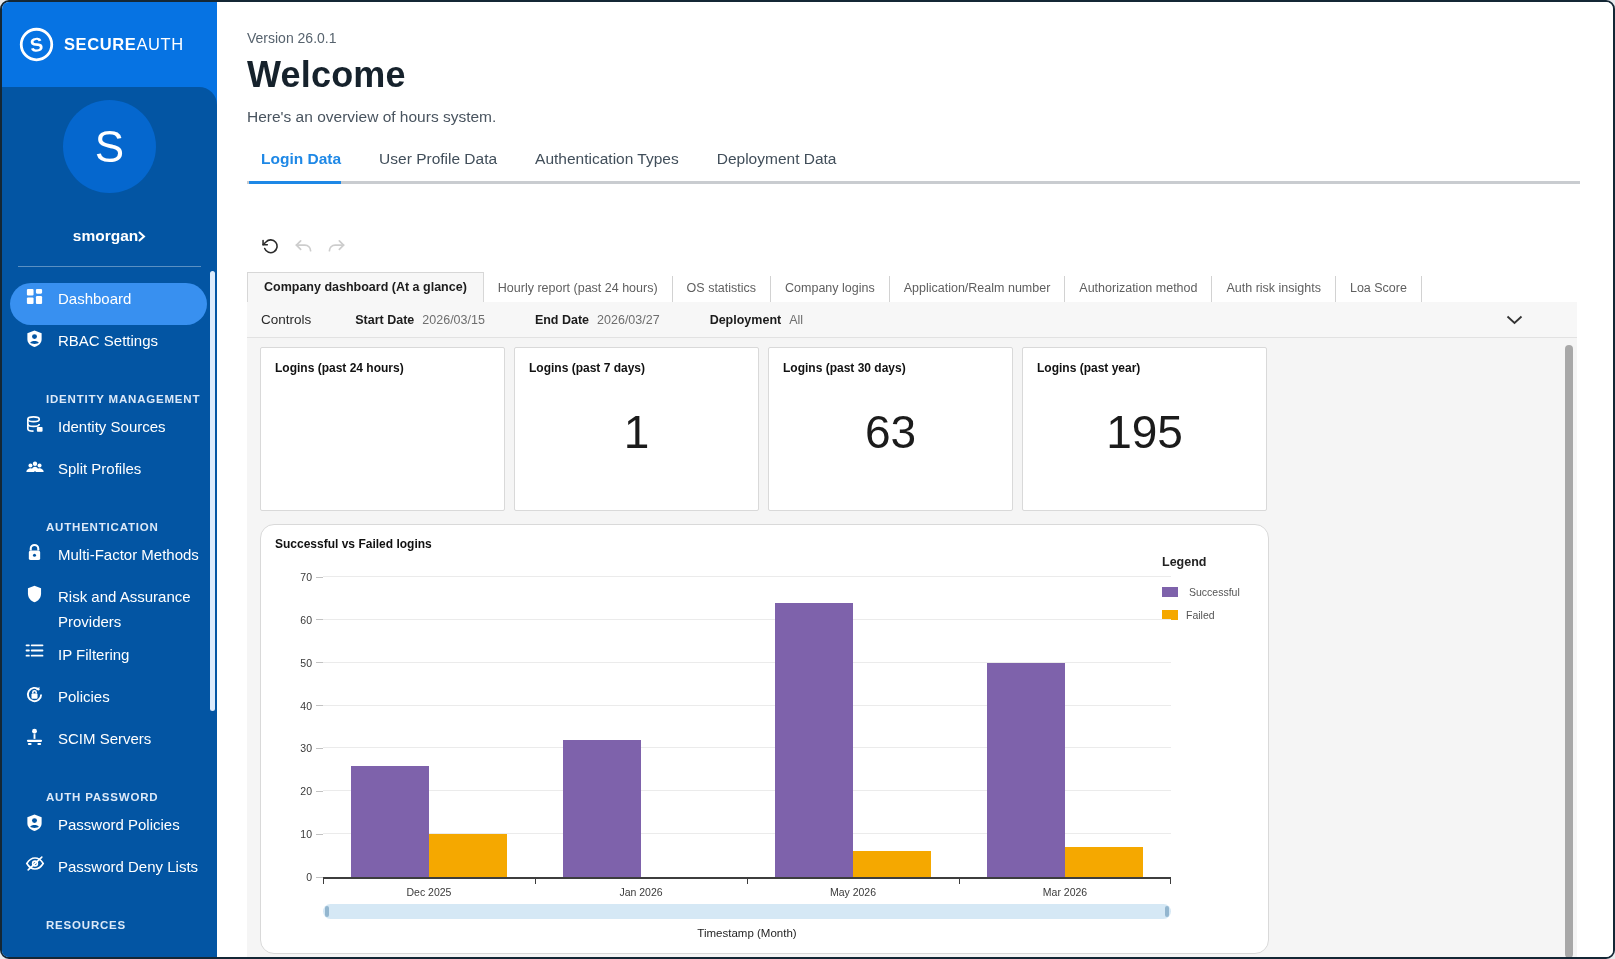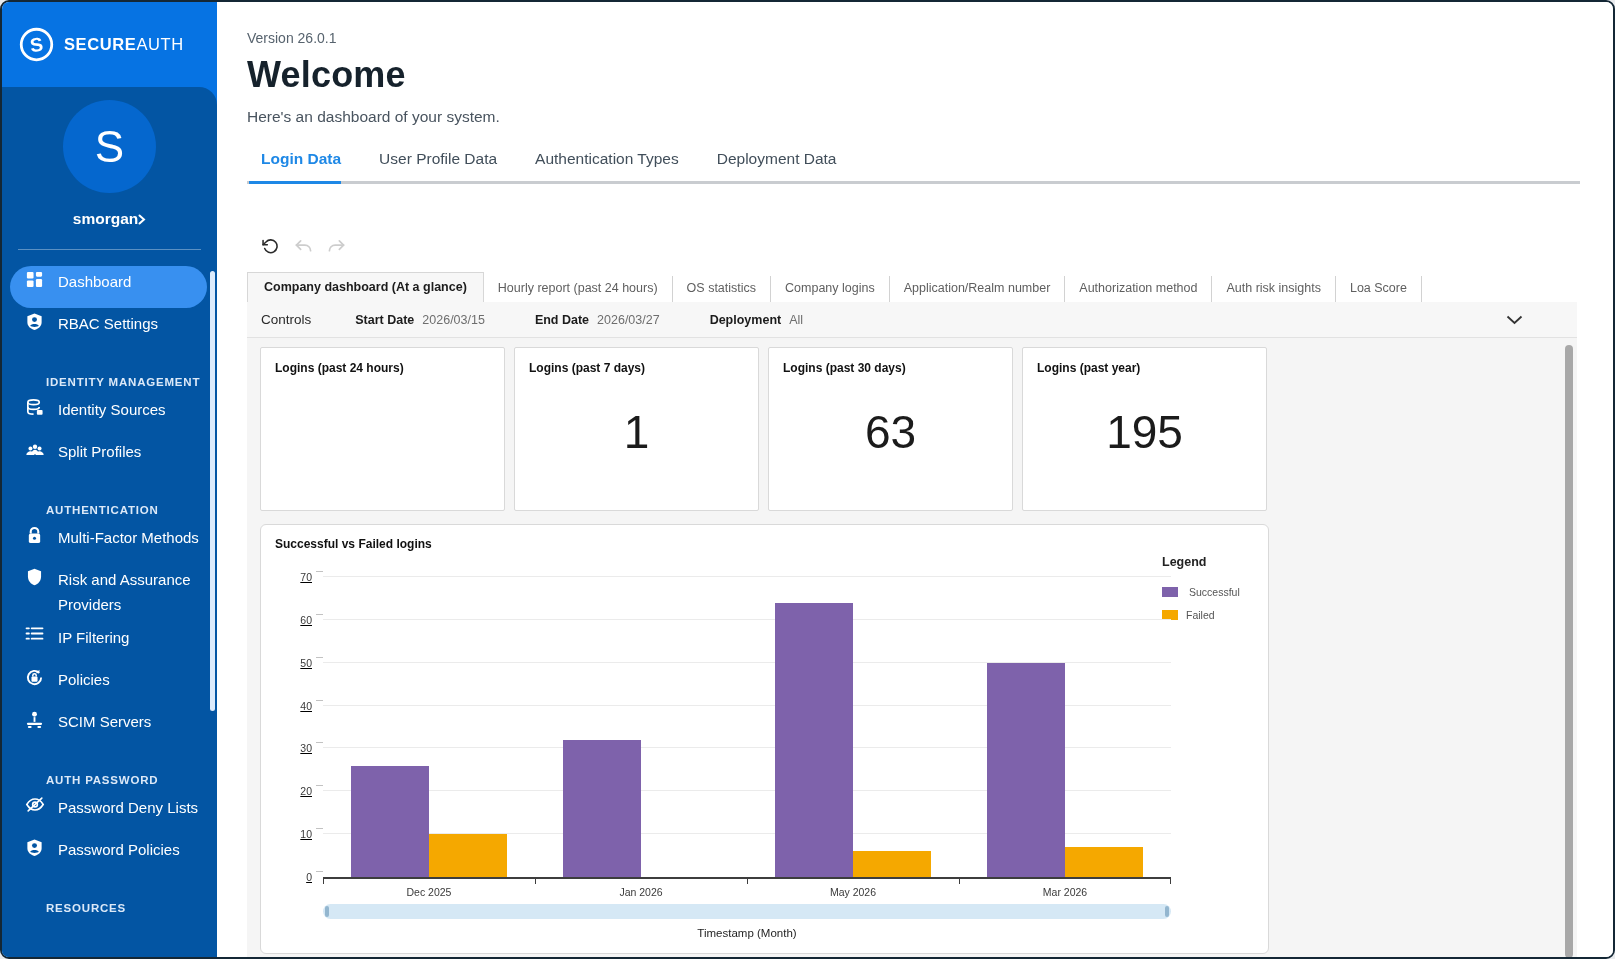--- a/index.html
+++ b/index.html
@@ -13,21 +13,21 @@
   .sidebar{ width:215px; flex:0 0 215px; background:#0673E3; display:flex; flex-direction:column; }
   .sidebar-header{ height:85px; display:flex; align-items:center; padding-left:16px; gap:9px; }
   .logo-ring{ width:37px; height:37px; flex:0 0 37px; }
   .brand{ color:#fff; font-size:16.5px; letter-spacing:.6px; white-space:nowrap; }
   .brand .b1{ font-weight:800; }
   .brand .b2{ font-weight:300; }
   .sidebar-body{ flex:1; background:#0355A3; border-top-right-radius:18px; position:relative; overflow:hidden; color:#fff; }
   .avatar-wrap{ display:flex; flex-direction:column; align-items:center; padding-top:13px; }
   .avatar{ width:93px; height:93px; border-radius:50%; background:#0567CE; display:flex; align-items:center; justify-content:center;
            color:#fff; font-size:44px; font-weight:500; }
-  .username{ margin-top:17px; font-size:15.5px; font-weight:700; display:flex; align-items:center; gap:0; cursor:pointer; }
+  .username{ margin-top:34px; font-size:15.5px; font-weight:700; display:flex; align-items:center; gap:0; cursor:pointer; }
   .sidebar-divider{ height:1px; background:rgba(255,255,255,.35); margin:21px 16px 0 16px; }
   .nav{ padding-top:16px; }
   .nav-item{ display:flex; align-items:flex-start; gap:13px; min-height:42px; padding:4px 10px 4px 22px; font-size:15px; font-weight:400; cursor:pointer; line-height:1.65; }
   .nav-item .nicon{ width:21px; flex:0 0 21px; display:flex; align-items:center; justify-content:center; }
   .nav-item.active{ background:#3890F0; border-radius:999px; margin:0 10px 0 8px; padding-left:14px; }
   .nav-section{ margin:26px 0 6px 0; padding-left:44px; font-size:11.5px; font-weight:800; letter-spacing:.8px; color:#dce9f8; }
   .sb-scrollbar{ position:absolute; top:184px; right:2px; width:5px; height:440px; background:#dcebfc; border-radius:3px; }
   
   .main{ flex:1; background:#fff; padding-left:30px; position:relative; overflow:hidden; }
   .content{ width:1333px; }
@@ -57,31 +57,31 @@
   .controls-chevron{ margin-left:auto; margin-right:40px; cursor:pointer; color:#333; display:flex; }
   
   .panel{ width:1330px; height:624px; background:#f5f5f5; position:relative; padding:9px 0 0 13px; }
   .panel-scrollbar{ position:absolute; right:4px; top:7px; bottom:4px; width:8px; background:#a8a8a8; border-radius:4px; }
   .cards-row{ display:flex; gap:9px; }
   .stat-card{ width:245px; height:164px; background:#fff; border:1px solid #d9d9d9; border-radius:2px; padding:13px 14px; display:flex; flex-direction:column; }
   .stat-title{ font-size:12px; font-weight:700; color:#111; }
   .stat-value{ flex:1; display:flex; align-items:center; justify-content:center; font-size:46px; font-weight:500; color:#1b1b1b; padding-bottom:8px; }
   .cards-row .stat-card:first-child .stat-value{ font-size:40px; }
   
-  .chart-card{ margin-top:13px; width:1009px; background:#fff; border:1px solid #d9d9d9; border-radius:6px; padding:12px 14px 10px 14px; position:relative; }
+  .chart-card{ margin-top:13px; width:1009px; background:#fff; border:1px solid #d9d9d9; border-radius:14px; padding:12px 14px 10px 14px; position:relative; }
   .chart-title{ font-size:12px; font-weight:700; color:#111; }
   .legend{ position:absolute; top:30px; right:22px; width:84px; }
   .legend-title{ font-size:12.5px; font-weight:600; color:#222; }
   .legend-row{ display:flex; align-items:center; gap:8px; margin-top:11px; cursor:pointer; }
   .legend-row:first-of-type{ margin-top:17px;gap:11px; }
   .swatch{ width:16px; height:10px; flex:0 0 16px; }
   .legend-label{ font-size:10.5px; color:#555; }
   .plot-wrap{ margin-top:26px; display:flex; }
   .yaxis{ width:48px; position:relative; height:300px; flex:0 0 48px; }
-  .ytick{ position:absolute; right:0; transform:translateY(50%); display:flex; gap:4px;text-decoration:underline; }
+  .ytick{ position:absolute; right:0; transform:translateY(50%); display:flex; align-items:center; gap:4px; }
   .ytick-label{ font-size:10.5px; color:#3a3a3a; }
   .ytick-dash{ width:7px; height:1px; background:#c2c2c2; }
   .plot{ position:relative; width:848px; height:300px; }
   .gridline{ position:absolute; left:0; right:0; height:1px; background:#ebebeb; }
   .bar-groups{ position:absolute; left:0; right:0; top:0; bottom:0; display:flex; align-items:flex-end; }
   .bar-group{ flex:1; display:flex; justify-content:center; align-items:flex-end; height:100%; }
   .bar{ width:37%; }
   .axis-strip{ margin-left:48px; width:848px; height:7px; border-top:2px solid #3d3d3d; position:relative; }
   .xtick{ position:absolute; top:0; width:1px; height:5px; background:#3d3d3d; }
   .xlabels{ margin-left:48px; width:848px; display:flex; margin-top:2px; }
@@ -231,51 +231,51 @@
                   <rect x="13" y="16.8" width="4" height="2.2" rx="1.1"></rect>
                 </g>
               </svg>
           </span>
           <span>SCIM Servers</span>
         </div>
 
         <div class="nav-section">AUTH PASSWORD</div>
         <div class="nav-item">
           <span class="nicon">
+            <svg width="19" height="19" viewBox="0 0 20 20">
+                <path d="M10 1.5 2.5 4.5 v6 c0 4.6 3.2 7 7.5 8.5 4.3-1.5 7.5-3.9 7.5-8.5 v-6 Z" fill="#fff"></path>
+                <circle cx="10" cy="8" r="2.6" fill="#0355A3"></circle>
+                <path d="M5.5 14.5 c1-2.4 8-2.4 9 0 -1.3 1.6-7.7 1.6-9 0Z" fill="#0355A3"></path>
+              </svg>
+          </span>
+          <span>Password Policies</span>
+        </div>
+        <div class="nav-item">
+          <span class="nicon">
             <svg width="20" height="17" viewBox="0 0 22 18">
                 <path d="M2 9 c2.5-4 6-6 9-6 s6.5 2 9 6 c-2.5 4-6 6-9 6 s-6.5-2-9-6Z" fill="none" stroke="#fff" stroke-width="1.8"></path>
                 <circle cx="11" cy="9" r="2.6" fill="none" stroke="#fff" stroke-width="1.8"></circle>
                 <line x1="3.5" y1="16" x2="18.5" y2="2" stroke="#fff" stroke-width="1.8" stroke-linecap="round"></line>
               </svg>
           </span>
           <span>Password Deny Lists</span>
         </div>
-        <div class="nav-item">
-          <span class="nicon">
-            <svg width="19" height="19" viewBox="0 0 20 20">
-                <path d="M10 1.5 2.5 4.5 v6 c0 4.6 3.2 7 7.5 8.5 4.3-1.5 7.5-3.9 7.5-8.5 v-6 Z" fill="#fff"></path>
-                <circle cx="10" cy="8" r="2.6" fill="#0355A3"></circle>
-                <path d="M5.5 14.5 c1-2.4 8-2.4 9 0 -1.3 1.6-7.7 1.6-9 0Z" fill="#0355A3"></path>
-              </svg>
-          </span>
-          <span>Password Policies</span>
-        </div>
 
         <div class="nav-section">RESOURCES</div>
       </nav>
 
       <div class="sb-scrollbar"></div>
     </div>
   </aside>
 
   <main class="main">
     <div class="content">
       <div class="version">Version 26.0.1</div>
       <h1 class="page-title">Welcome</h1>
-      <div class="subtitle">Here's an dashboard of your system.</div>
+      <div class="subtitle">Here's an overview of hours system.</div>
 
       <div class="tabs">
         <div class="tab active">Login Data</div>
         <div class="tab">User Profile Data</div>
         <div class="tab">Authentication Types</div>
         <div class="tab">Deployment Data</div>
       </div>
       <div class="tab-underline">
           <div class="tab-indicator"></div>
         </div>

